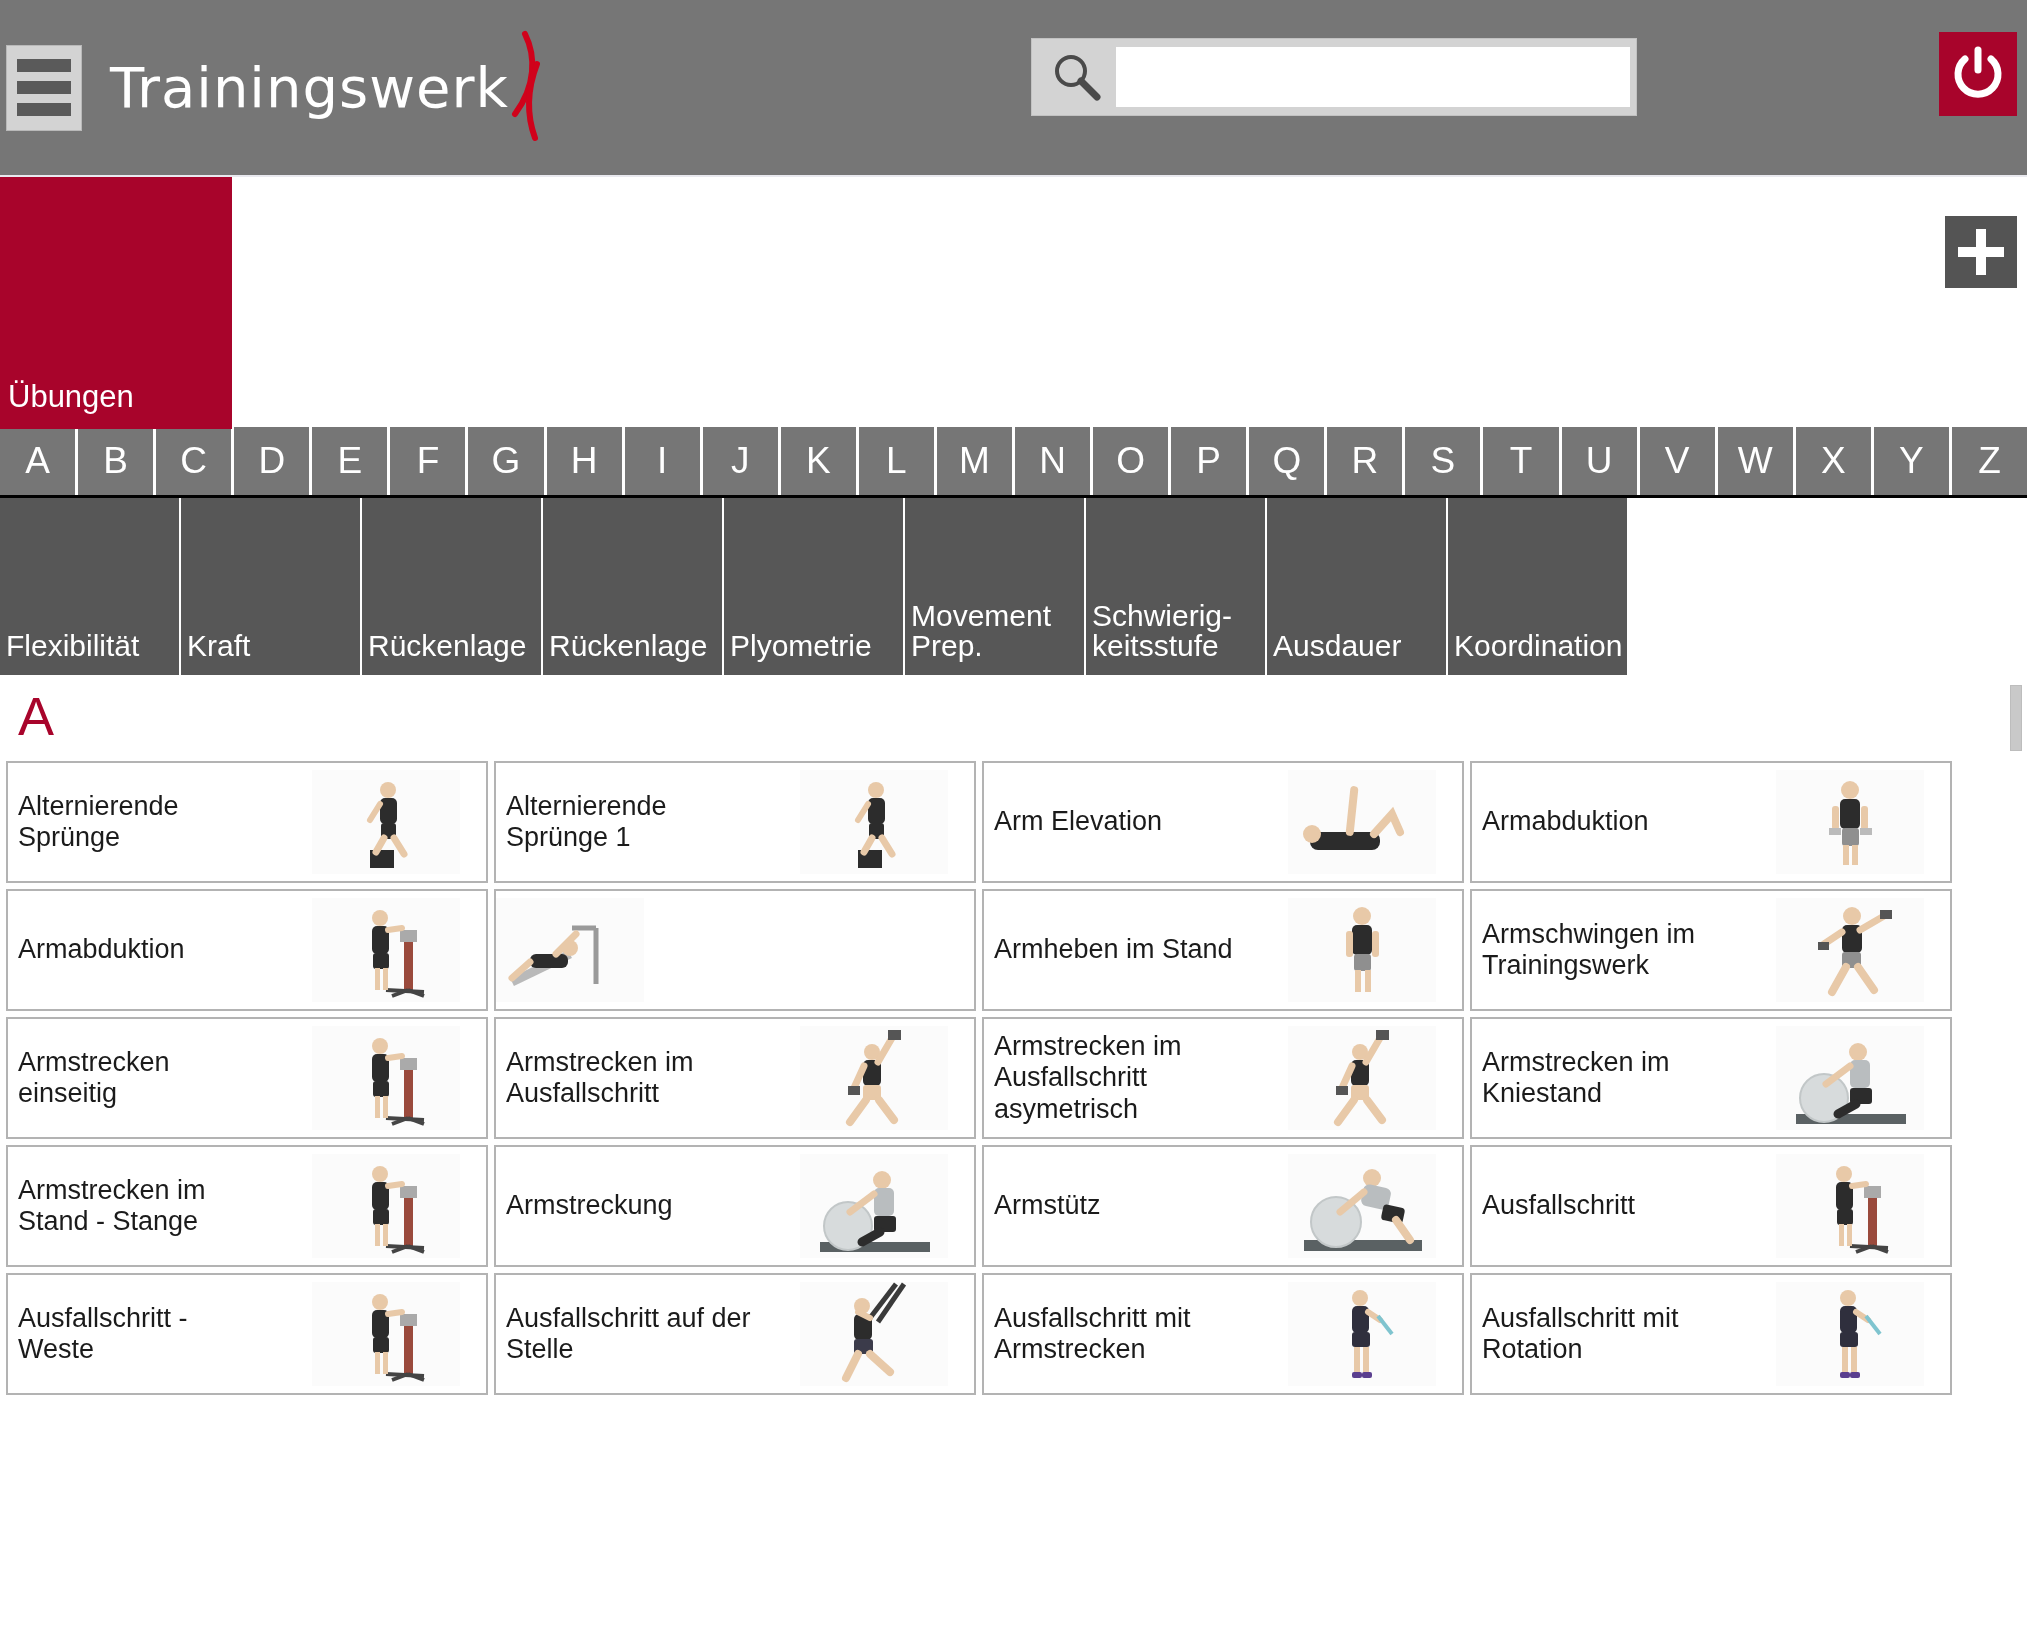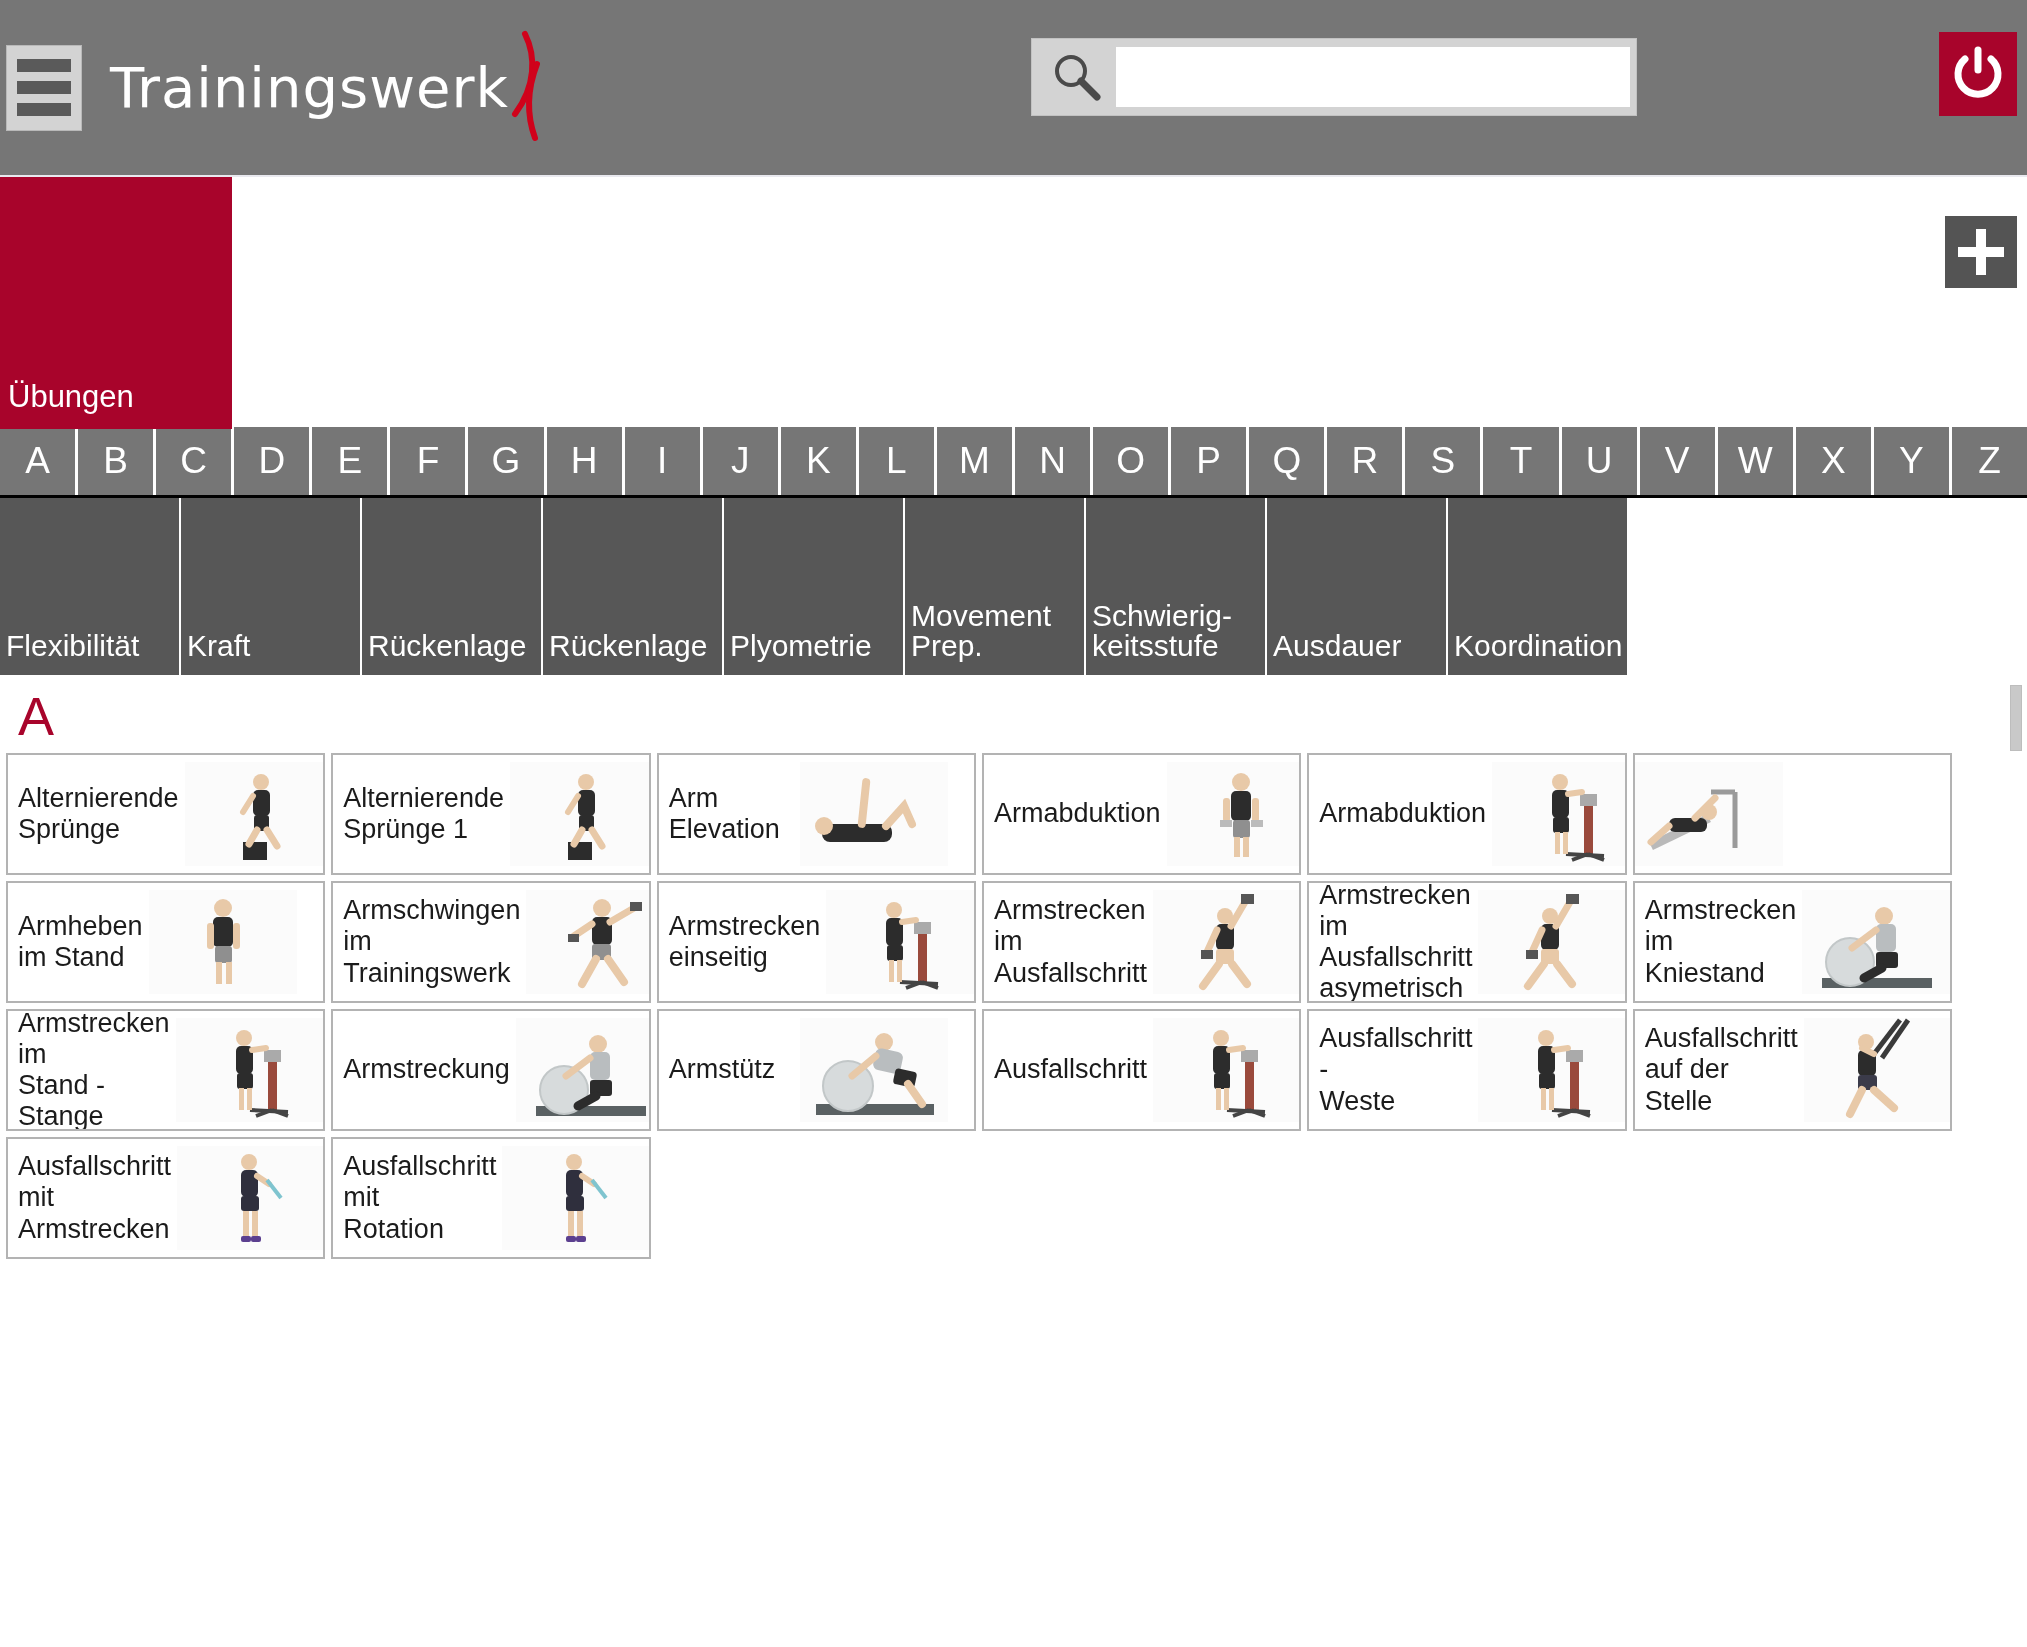--- a/index.html
+++ b/index.html
@@ -194,23 +194,24 @@
   }
   .section-letter {
     color: #a8042b;
     font-size: 54px;
     padding: 10px 0 6px 18px;
     font-weight: 400;
     font-family: "Liberation Sans", sans-serif;
   }
   .grid {
     display: grid;
-    grid-template-columns: repeat(6, 1fr);
+    grid-template-columns: repeat(4, 1fr);
     gap: 6px 6px;
     padding: 0 75px 0 6px;
+    margin-top: 8px;
   }
   .card {
     position: relative;
     height: 122px;
     border: 2px solid #b3b3b3;
     background: #ffffff;
     display: flex;
     align-items: center;
     cursor: pointer;
     overflow: hidden;

